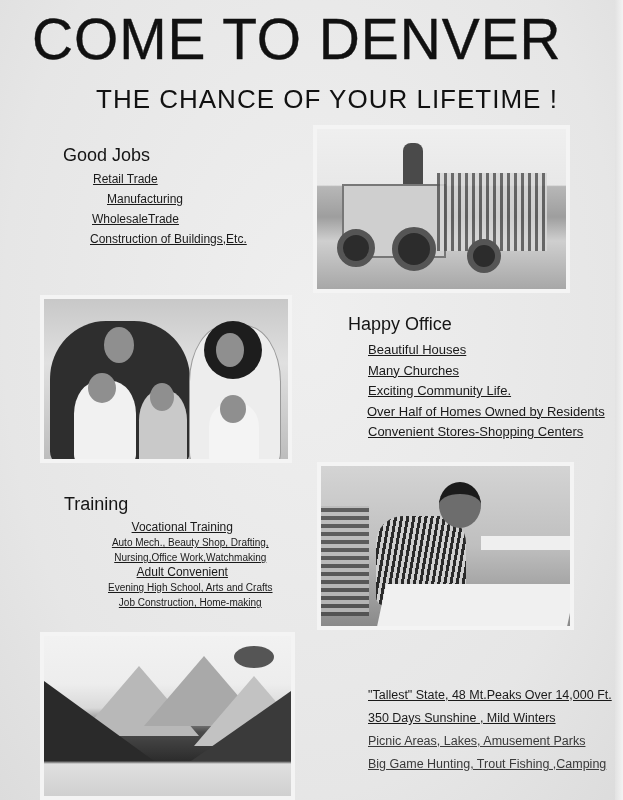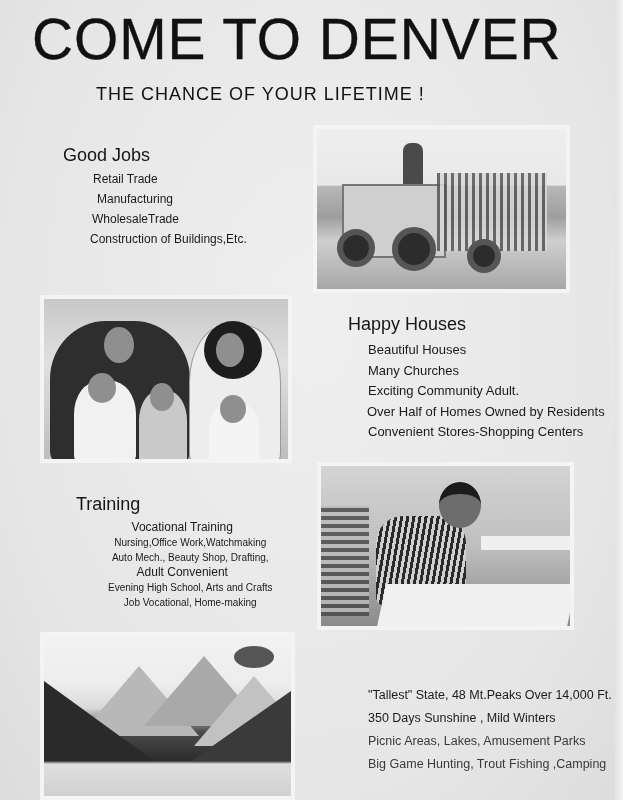--- a/index.html
+++ b/index.html
@@ -18,28 +18,28 @@
     .title {
       position: absolute; left: 32px; top: 8px;
       font-family: "Liberation Sans", sans-serif; font-weight: 400;
       font-size: 58px; letter-spacing: 1px; line-height: 62px;
       color: #111; transform: scaleX(0.98); transform-origin: left;
       -webkit-text-stroke: 0.4px #111;
     }
     .subtitle {
       position: absolute; left: 96px; top: 84px;
       font-family: "Liberation Sans", sans-serif;
-      font-size: 18px; letter-spacing: 1px; color: #111;
+      font-size: 26px; letter-spacing: 1px; color: #111;
     }
     .heading {
       position: absolute; font-family: "Liberation Sans", sans-serif;
       font-size: 18px; color: #151515;
     }
     .list { position: absolute; font-family: "Liberation Sans", sans-serif; color: #1a1a1a; margin: 0; padding: 0; list-style: none; }
-    .list li { white-space: nowrap; }
+    .list li { white-space: nowrap; text-decoration: underline; }
     .jobs li { font-size: 12px; height: 20px; line-height: 20px; }
     .homes li { font-size: 13px; height: 20.5px; line-height: 20.5px; }
     .training li { font-size: 12px; height: 15px; line-height: 15px; }
     .training li.sub { font-size: 10px; padding-left: 16px; }
     .colorado li { font-size: 12.5px; height: 23px; line-height: 23px; }
     .colorado li:nth-child(n+3) { color: #3a3a3a; }
     .photo {
       position: absolute; overflow: hidden;
       border: 4px solid #f4f4f4; box-sizing: border-box;
     }
@@ -85,21 +85,21 @@
 
 <div class="poster">
   <div class="edge"></div>
 
   <div class="title">COME TO DENVER</div>
   <div class="subtitle">THE CHANCE OF YOUR LIFETIME !</div>
 
   <div class="heading" style="left:63px;top:145px;">Good Jobs</div>
   <ul class="list jobs" style="left:92px;top:169px;">
     <li style="margin-left:1px">Retail Trade</li>
-    <li style="margin-left:5px">Manufacturing</li>
+    <li style="margin-left:15px">Manufacturing</li>
     <li>WholesaleTrade</li>
     <li style="margin-left:-2px">Construction of Buildings,Etc.</li>
   </ul>
 
   <div class="photo p1">
     <div class="man"></div>
     <div class="body"></div>
     <div class="bricks"></div>
     <div class="wheel w1"></div>
     <div class="wheel w2"></div>
@@ -113,37 +113,37 @@
     <div class="face" style="left:60px;top:28px;width:30px;height:36px;"></div>
     <div class="face" style="left:172px;top:34px;width:28px;height:34px;"></div>
     <div class="fig k1"></div>
     <div class="fig k2"></div>
     <div class="fig k3"></div>
     <div class="face" style="left:44px;top:74px;width:28px;height:30px;"></div>
     <div class="face" style="left:106px;top:84px;width:24px;height:28px;"></div>
     <div class="face" style="left:176px;top:96px;width:26px;height:28px;"></div>
   </div>
 
-  <div class="heading" style="left:348px;top:314px;">Happy  Houses</div>
+  <div class="heading" style="left:348px;top:314px;">Happy  Office</div>
   <ul class="list homes" style="left:368px;top:340px;">
     <li>Beautiful Houses</li>
     <li>Many Churches</li>
-    <li>Exciting Community Adult.</li>
+    <li>Exciting Community Life.</li>
     <li style="margin-left:-1px">Over Half of Homes Owned by Residents</li>
     <li>Convenient Stores-Shopping Centers</li>
   </ul>
 
-  <div class="heading" style="left:64px;top:494px;margin-left:12px;">Training</div>
+  <div class="heading" style="left:64px;top:494px;">Training</div>
   <ul class="list training" style="left:92px;top:520px;text-align:center;">
     <li>Vocational Training</li>
+    <li class="sub">Auto Mech., Beauty Shop, Drafting,</li>
     <li class="sub">Nursing,Office Work,Watchmaking</li>
-    <li class="sub">Auto Mech., Beauty Shop, Drafting,</li>
     <li>Adult Convenient</li>
     <li class="sub">Evening High School, Arts and Crafts</li>
-    <li class="sub">Job Vocational, Home-making</li>
+    <li class="sub">Job Construction, Home-making</li>
   </ul>
 
   <div class="photo p3">
     <div class="plaid"></div>
     <div class="table"></div>
     <div class="boy"></div>
     <div class="head"></div>
     <div class="paper"></div>
   </div>
 

